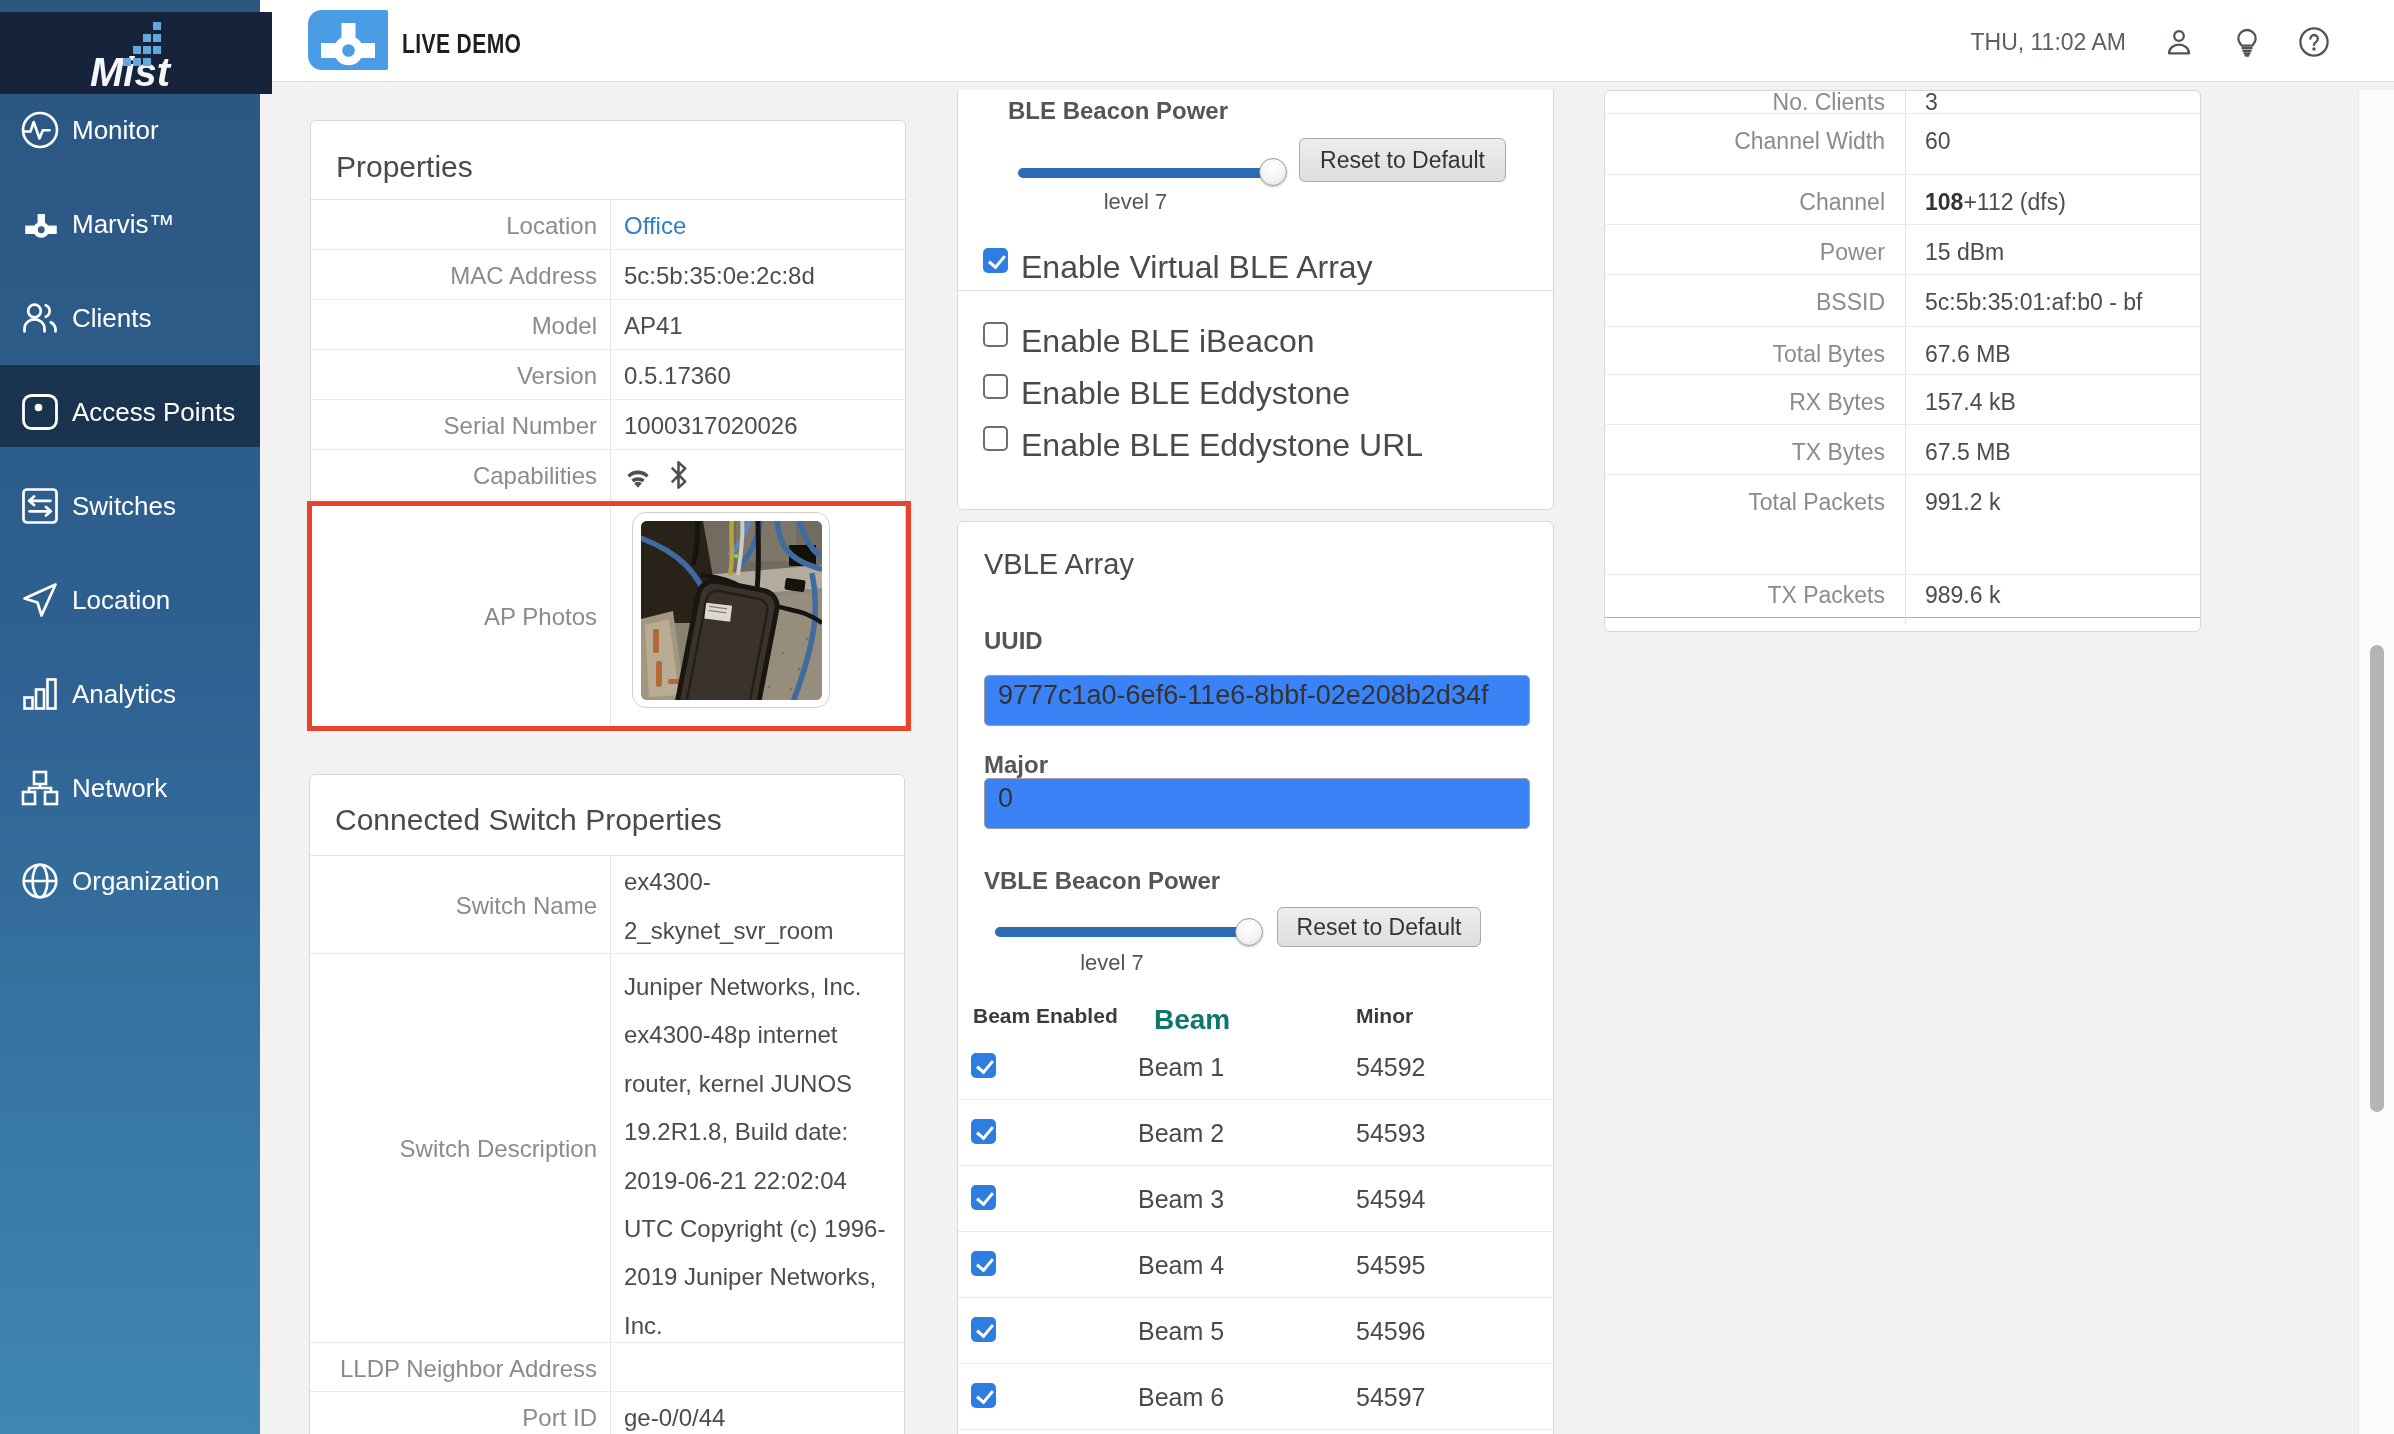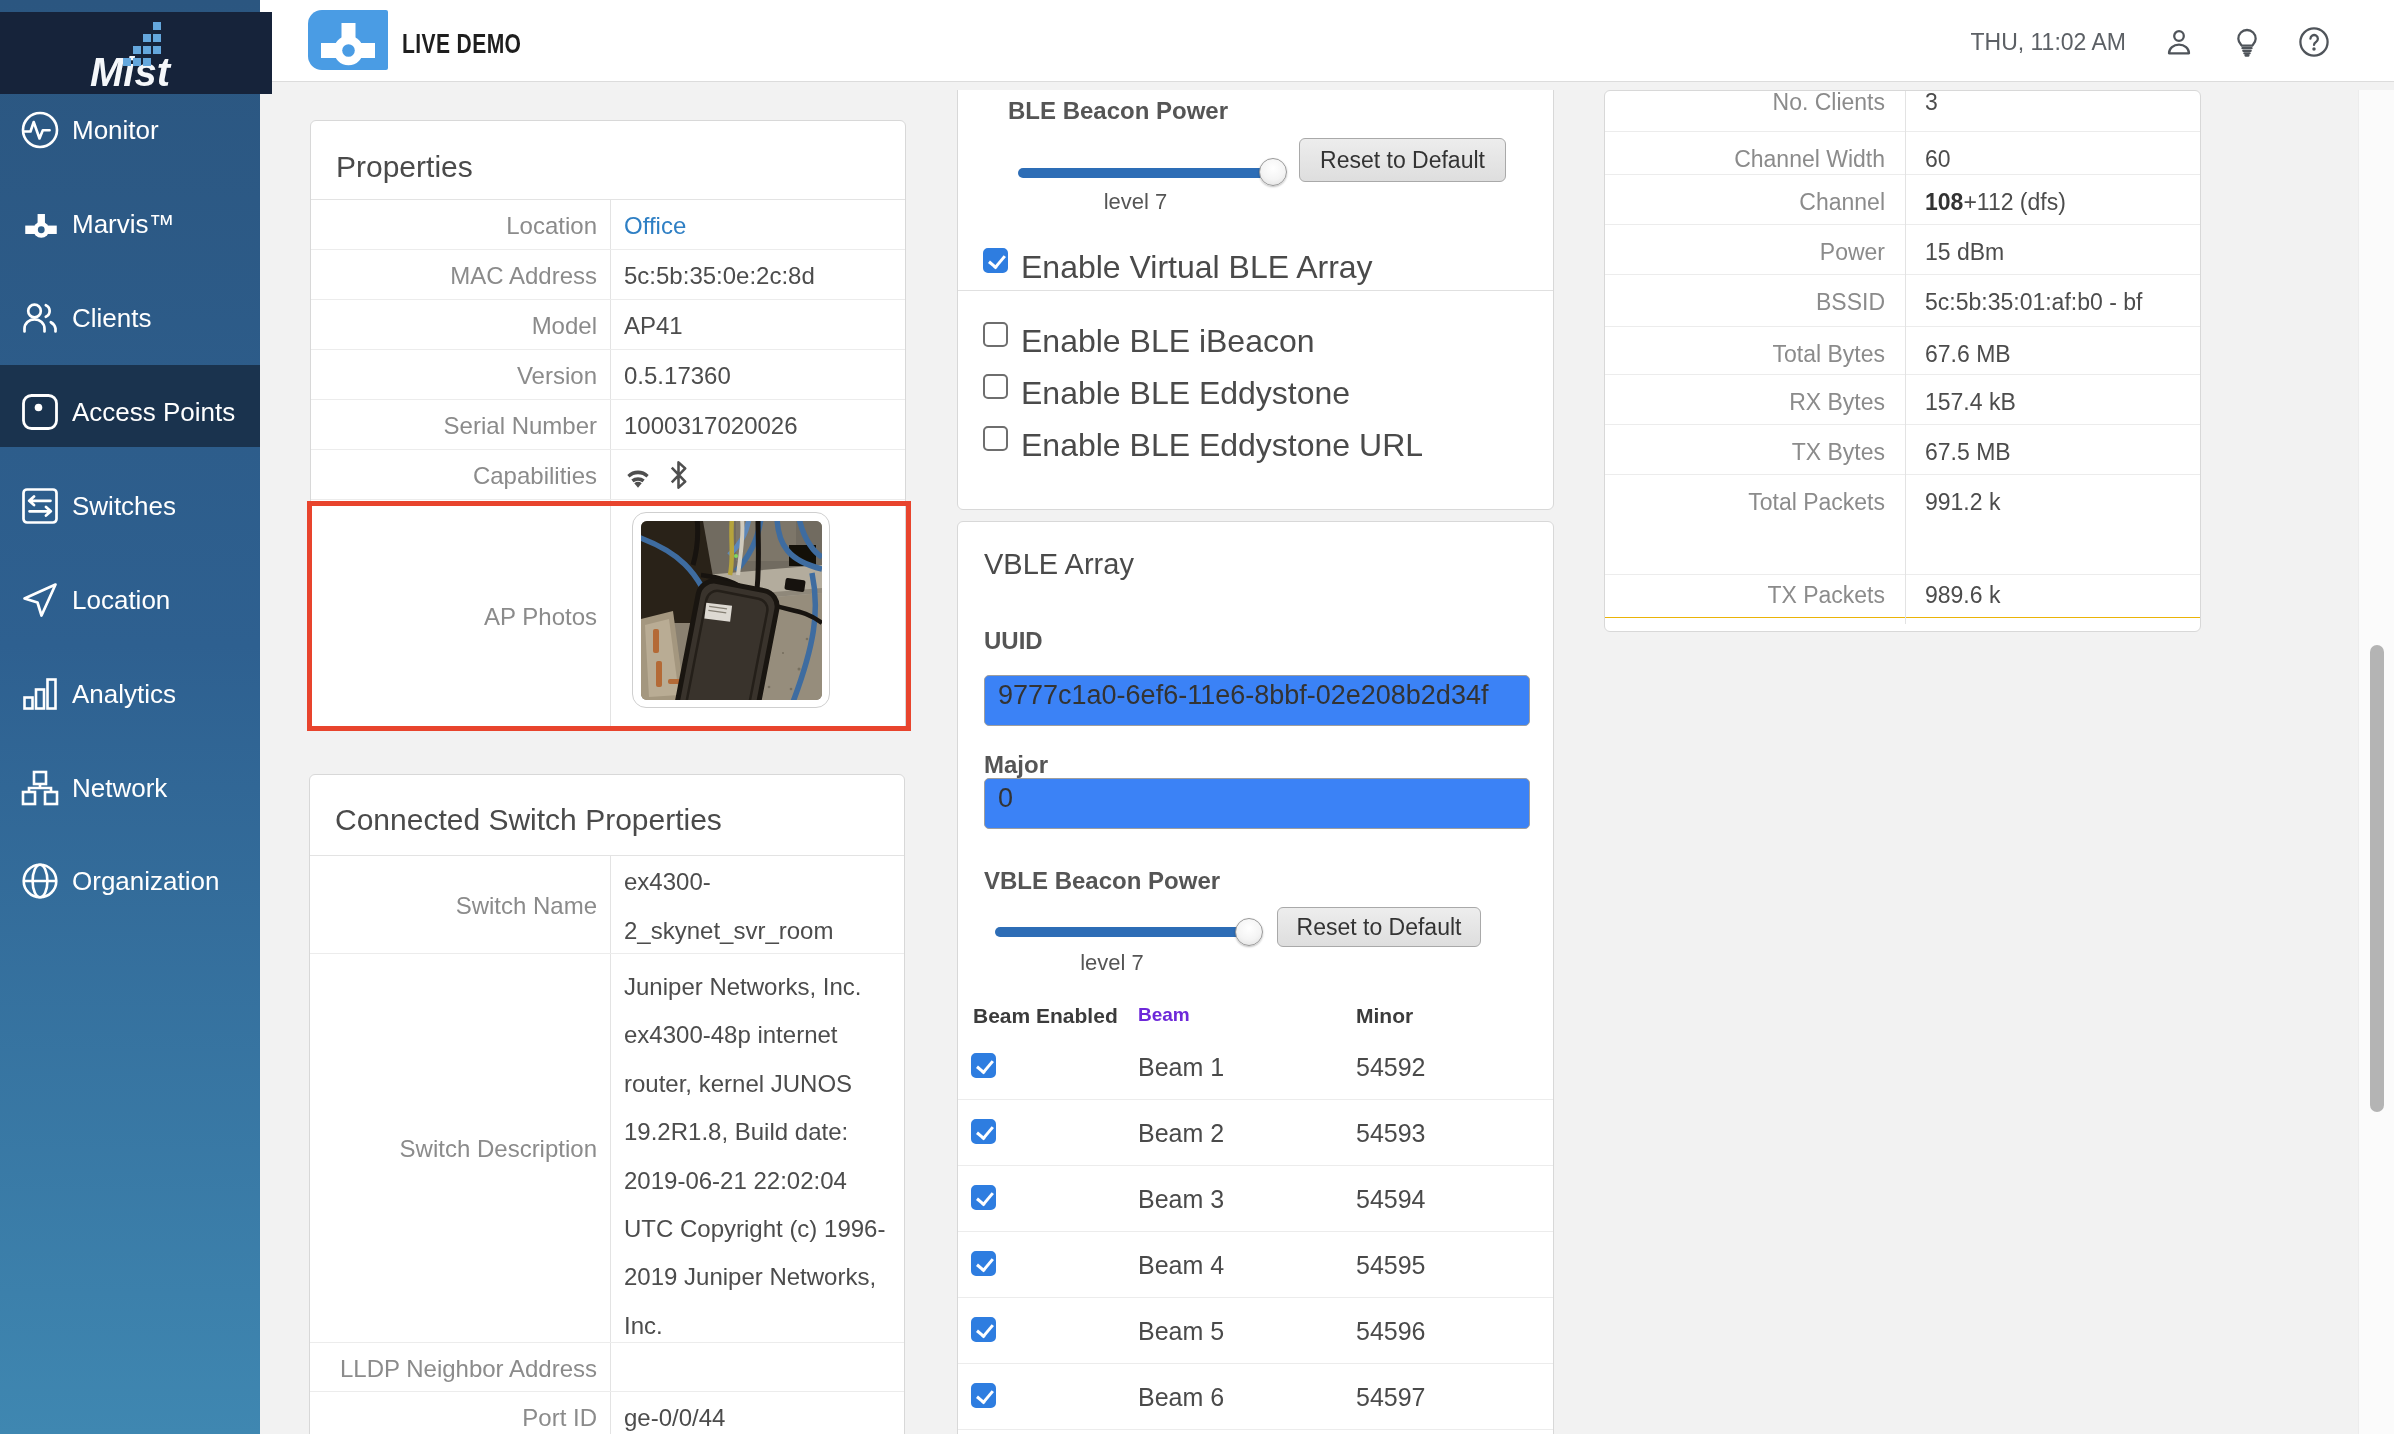--- a/index.html
+++ b/index.html
@@ -216,21 +216,21 @@
       <div class="boldlab" style="left:26px; top:105px;">UUID</div>
       <div class="inputbox" style="left:26px; top:153px; width:546px; height:51px; line-height:39px; text-indent:13px;">9777c1a0-6ef6-11e6-8bbf-02e208b2d34f</div>
       <div class="boldlab" style="left:26px; top:229px;">Major</div>
       <div class="inputbox" style="left:26px; top:256px; width:546px; height:51px; line-height:39px; text-indent:13px;">0</div>
       <div class="boldlab" style="left:26px; top:345px;">VBLE Beacon Power</div>
       <div class="slidertrack" style="left:37px; top:405px; width:266px;"></div>
       <div class="sliderthumb" style="left:277px; top:396px;"></div>
       <div class="resetbtn" style="left:319px; top:385px; width:204px; height:40px; line-height:38px;">Reset to Default</div>
       <div class="lvl" style="left:21px; top:428px; width:266px;">level 7</div>
       <div style="position:absolute; left:15px; top:482px; font-size:21px; font-weight:bold; color:#3b3b3b;">Beam Enabled</div>
-      <div style="position:absolute; left:180px; top:482px; font-size:19px; font-weight:bold; color:#6d28d9;">Beam</div>
+      <div style="position:absolute; left:196px; top:482px; font-size:28px; font-weight:bold; color:#0f766e;">Beam</div>
       <div style="position:absolute; left:398px; top:482px; font-size:21px; font-weight:bold; color:#3b3b3b;">Minor</div>
       <div class="beamrow" style="top:512px;">
           <div class="cb on" style="left:13px; top:19px;"></div>
           <div class="bname">Beam 1</div>
           <div class="bminor">54592</div>
         </div>
       <div class="beamrow" style="top:578px;">
           <div class="cb on" style="left:13px; top:19px;"></div>
           <div class="bname">Beam 2</div>
           <div class="bminor">54593</div>
@@ -255,21 +255,21 @@
           <div class="bname">Beam 6</div>
           <div class="bminor">54597</div>
         </div>
     </div>
 
     <div class="card" id="statscard" style="left:1344px; top:8px; width:597px; height:542px;">
       <div class="srow" style="top:0;    height:33px; border-top:none;">
           <div class="sl">No. Clients</div>
           <div class="sv">3</div>
         </div>
-      <div class="srow" style="top:40px; height:50px;text-align:right;">
+      <div class="srow" style="top:22px; height:50px;text-align:right;">
           <div class="sl">Channel Width</div>
           <div class="sv">60</div>
         </div>
       <div class="srow" style="top:83px; height:50px;">
           <div class="sl">Channel</div>
           <div class="sv"><b>108</b>+112 (dfs)</div>
         </div>
       <div class="srow" style="top:133px;height:50px;">
           <div class="sl">Power</div>
           <div class="sv">15 dBm</div>

